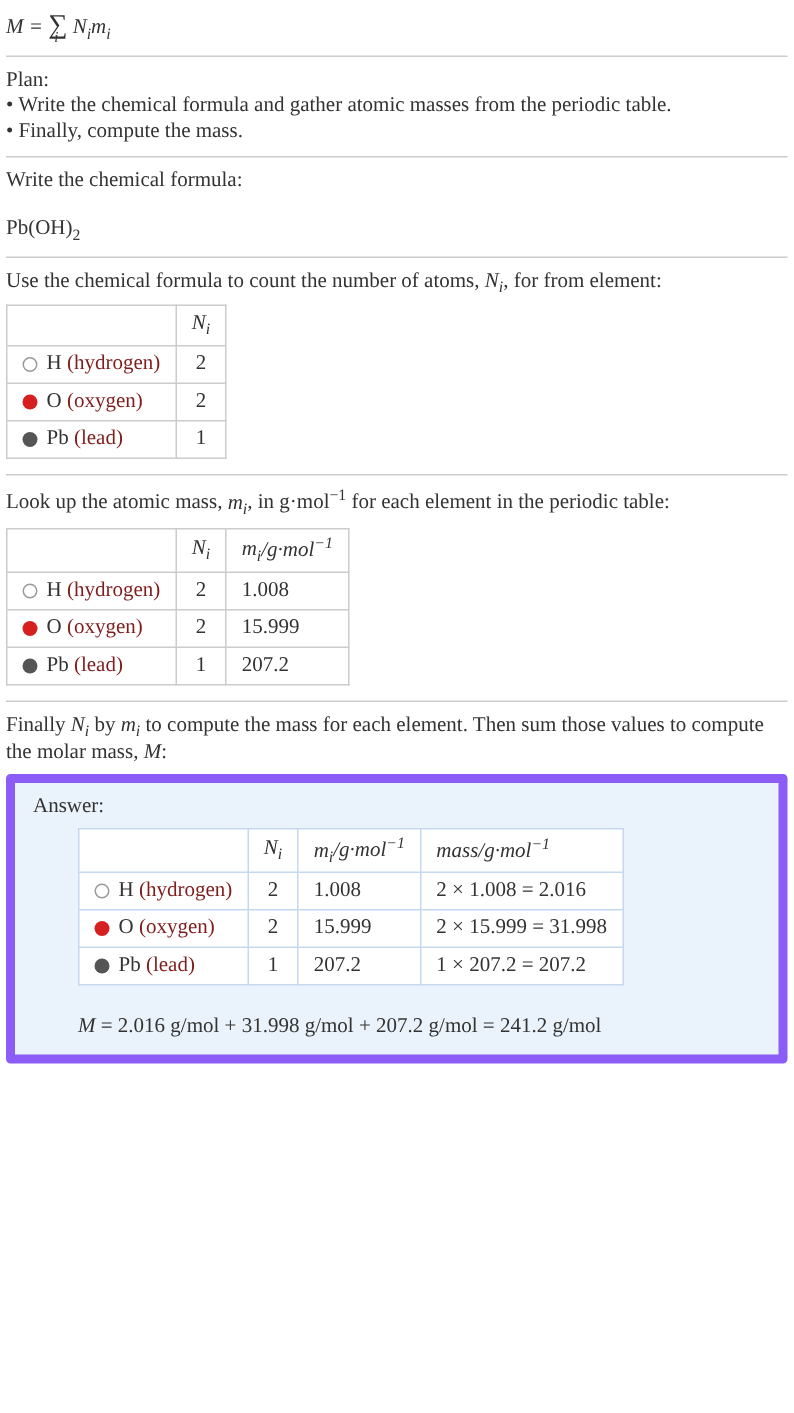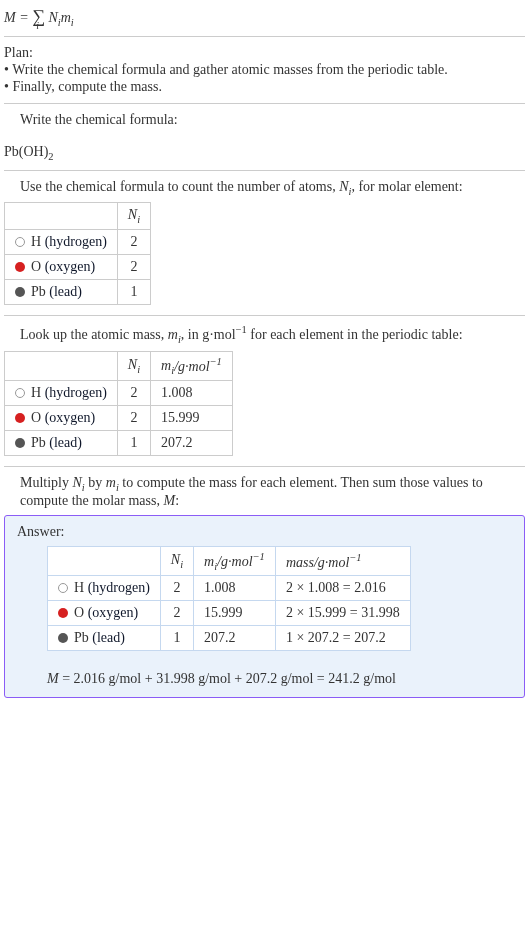--- a/index.html
+++ b/index.html
@@ -27,21 +27,21 @@
       border-top: 1px solid #ccc;
       margin: 8px 0;
     }
     .plan {
       margin-bottom: 8px;
     }
     .plan-line {
       margin: 1px 0;
     }
     .text-block {
-      margin: 4px 16px;
+      margin: 4px 0;
     }
     .chem-formula {
       margin-bottom: 8px;
       margin-top: 16px;
     }
     .sub {
       vertical-align: sub;
       font-size: 0.75em;
     }
     .sup {
@@ -82,25 +82,25 @@
       background: #fff;
       border: 1px solid #999;
     }
     .dot-o {
       background: #d62020;
     }
     .dot-pb {
       background: #555;
     }
     .elem-name {
-      color: #0f172a;
+      color: #7f1d1d;
     }
     .answer-box {
       background: #eaf2fb;
-      border: 1px solid #8b5cf6;
+      border: 6px solid #8b5cf6;
       border-radius: 3px;
       padding: 8px 12px 10px 12px;
       margin-top: 6px;
     }
     .answer-label {
       margin-bottom: 6px;
     }
     .answer-box table {
       margin-left: 30px;
       background: #fff;
@@ -137,21 +137,21 @@
 <hr class="section-divider">
 
 <div class="text-block">Write the chemical formula:</div>
 <div class="chem-formula">
   <span>Pb(OH)</span><span class="sub">2</span>
 </div>
 
 <hr class="section-divider">
 
 <div class="text-block">
-  <span>Use the chemical formula to count the number of atoms, </span><span class="ital">N<span class="sub">i</span></span><span>, for molar element:</span>
+  <span>Use the chemical formula to count the number of atoms, </span><span class="ital">N<span class="sub">i</span></span><span>, for from element:</span>
 </div>
 
 <table>
   <tbody>
       <tr>
     <th></th>
     <th><span class="ital">N<span class="sub">i</span></span></th>
   </tr>
   <tr>
     <td>
@@ -225,21 +225,21 @@
         </td>
     <td class="center">1</td>
     <td>207.2</td>
   </tr>
 </tbody>
   </table>
 
 <hr class="section-divider">
 
 <div class="text-block">
-  <span>Multiply </span><span class="ital">N<span class="sub">i</span></span><span> by </span><span class="ital">m<span class="sub">i</span></span><span> to compute the mass for each element. Then sum those values to compute the molar mass, </span><span class="ital">M</span><span>:</span>
+  <span>Finally </span><span class="ital">N<span class="sub">i</span></span><span> by </span><span class="ital">m<span class="sub">i</span></span><span> to compute the mass for each element. Then sum those values to compute the molar mass, </span><span class="ital">M</span><span>:</span>
 </div>
 
 <div class="answer-box">
   <div class="answer-label">Answer:</div>
   <table>
     <tbody>
         <tr>
       <th></th>
       <th><span class="ital">N<span class="sub">i</span></span></th>
       <th><span class="ital">m<span class="sub">i</span></span><span>/g·mol</span><span class="sup">−1</span></th>

